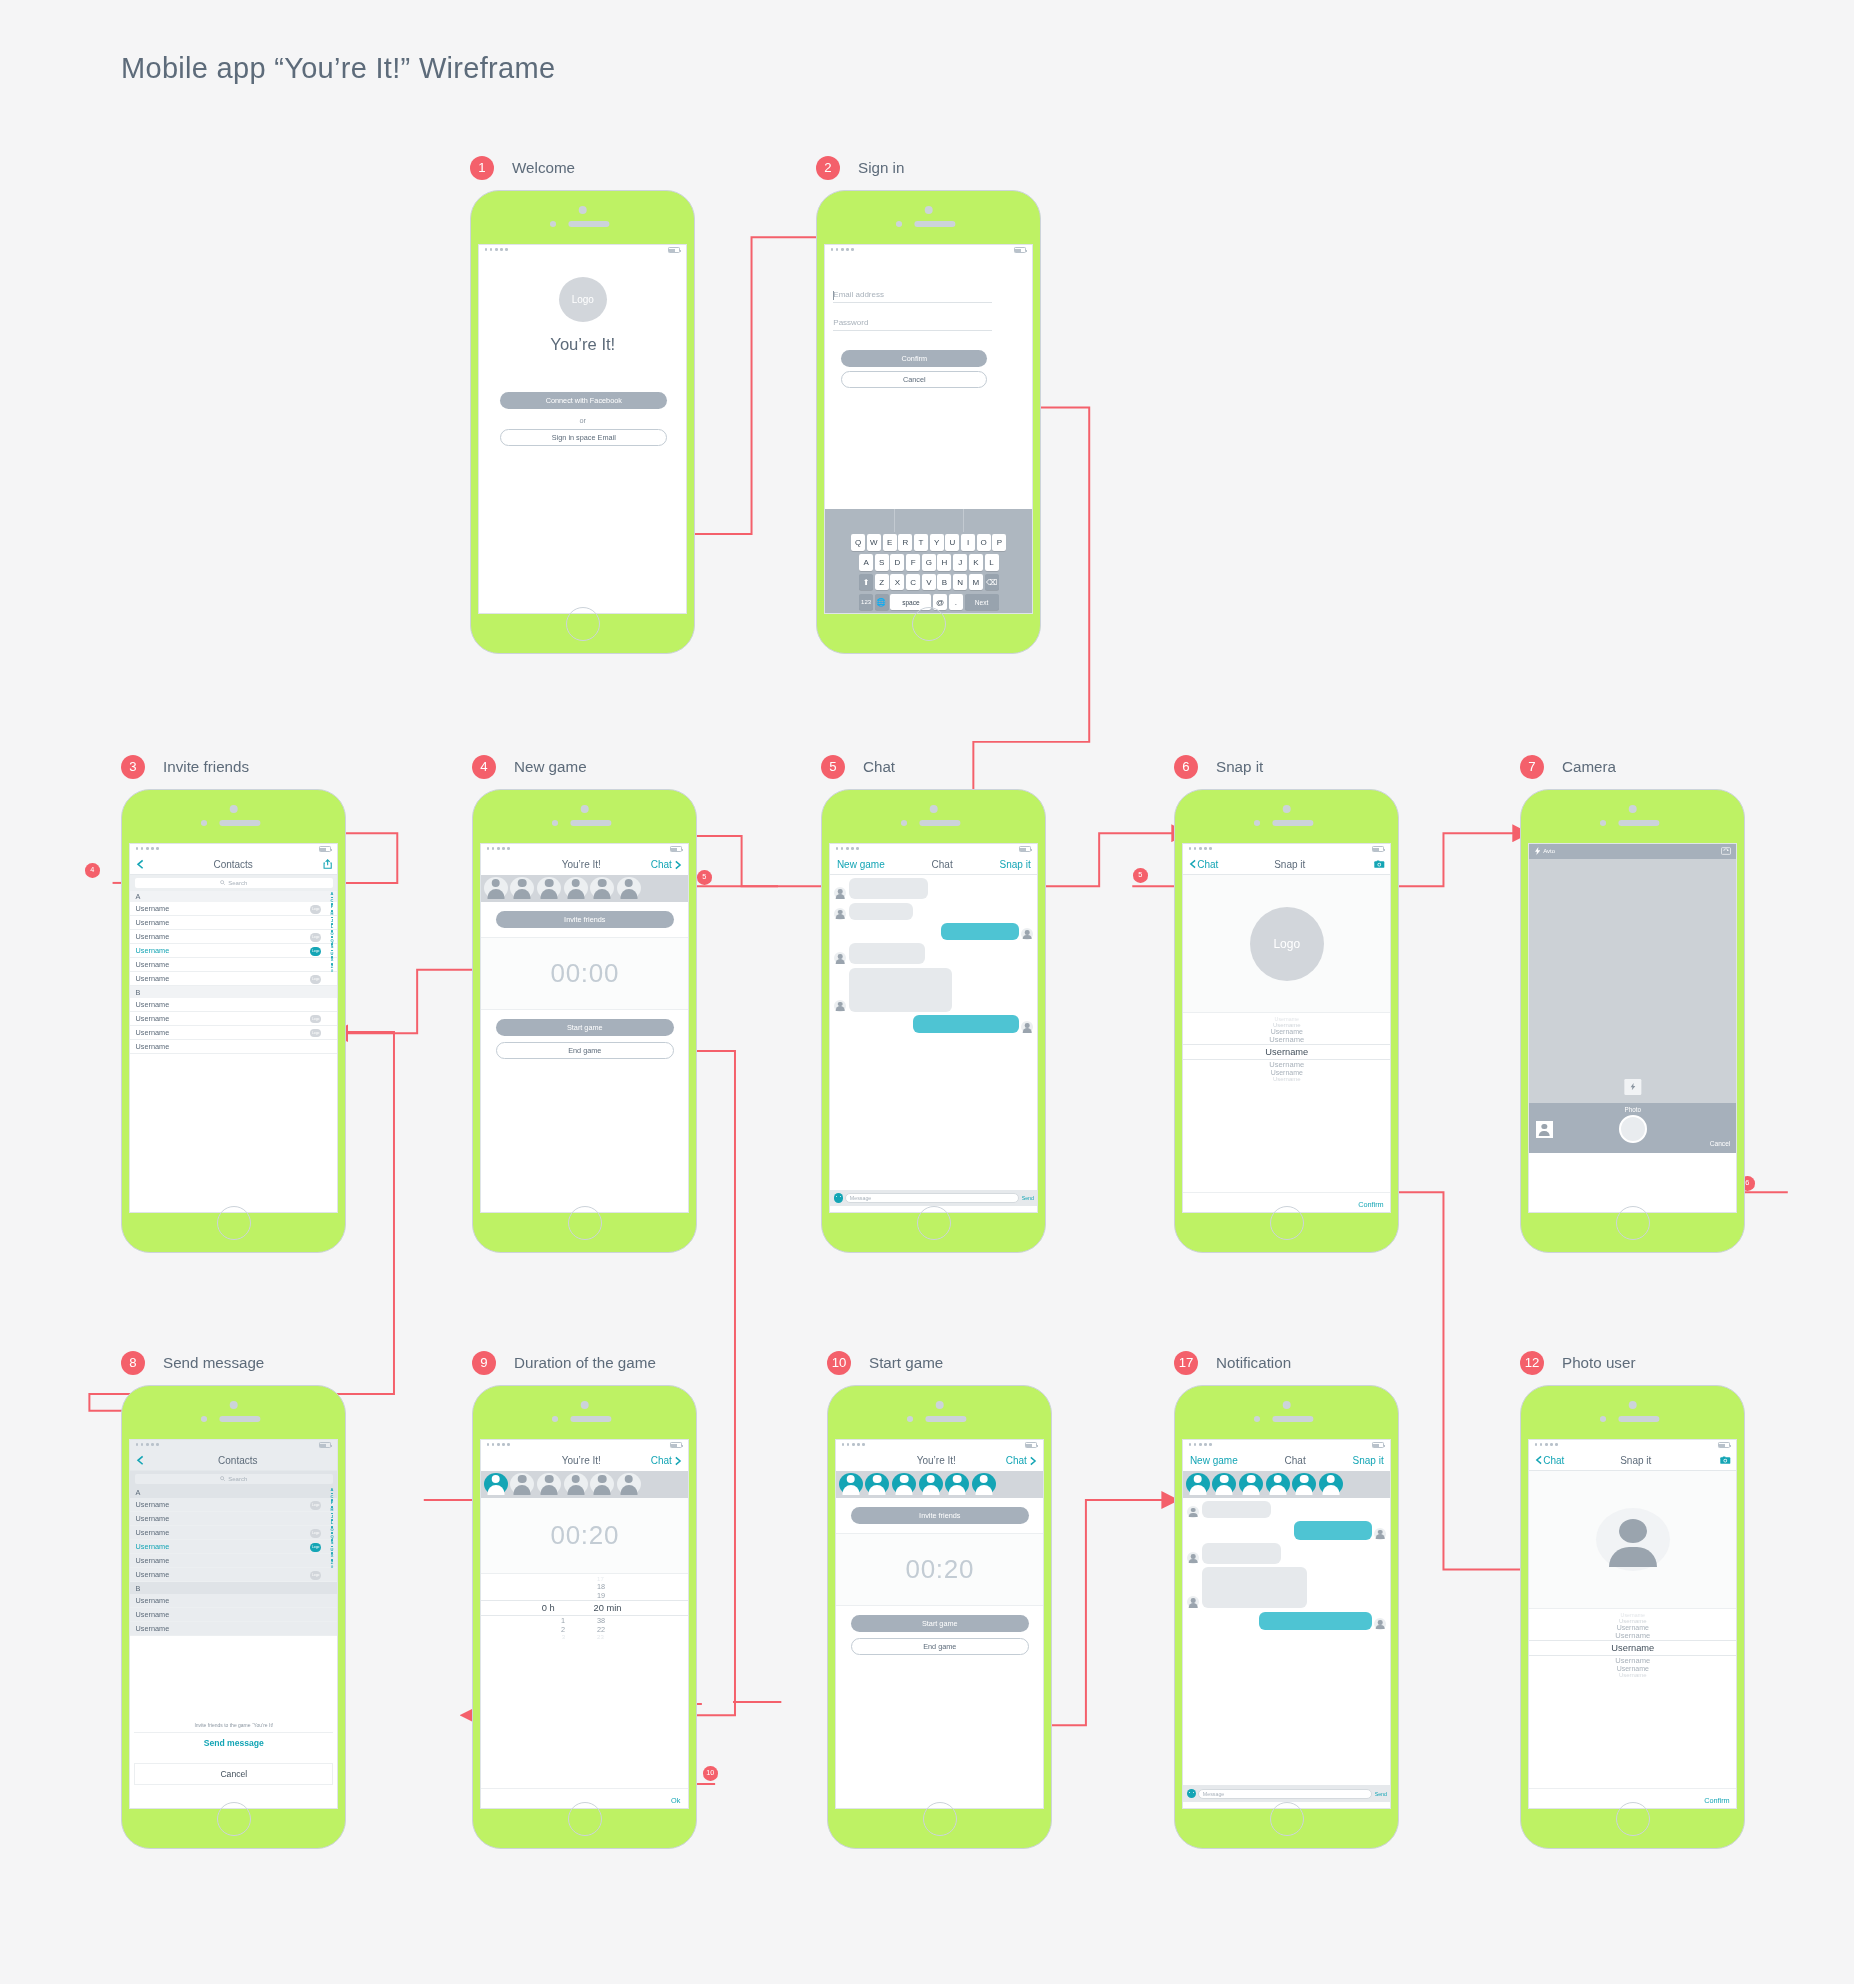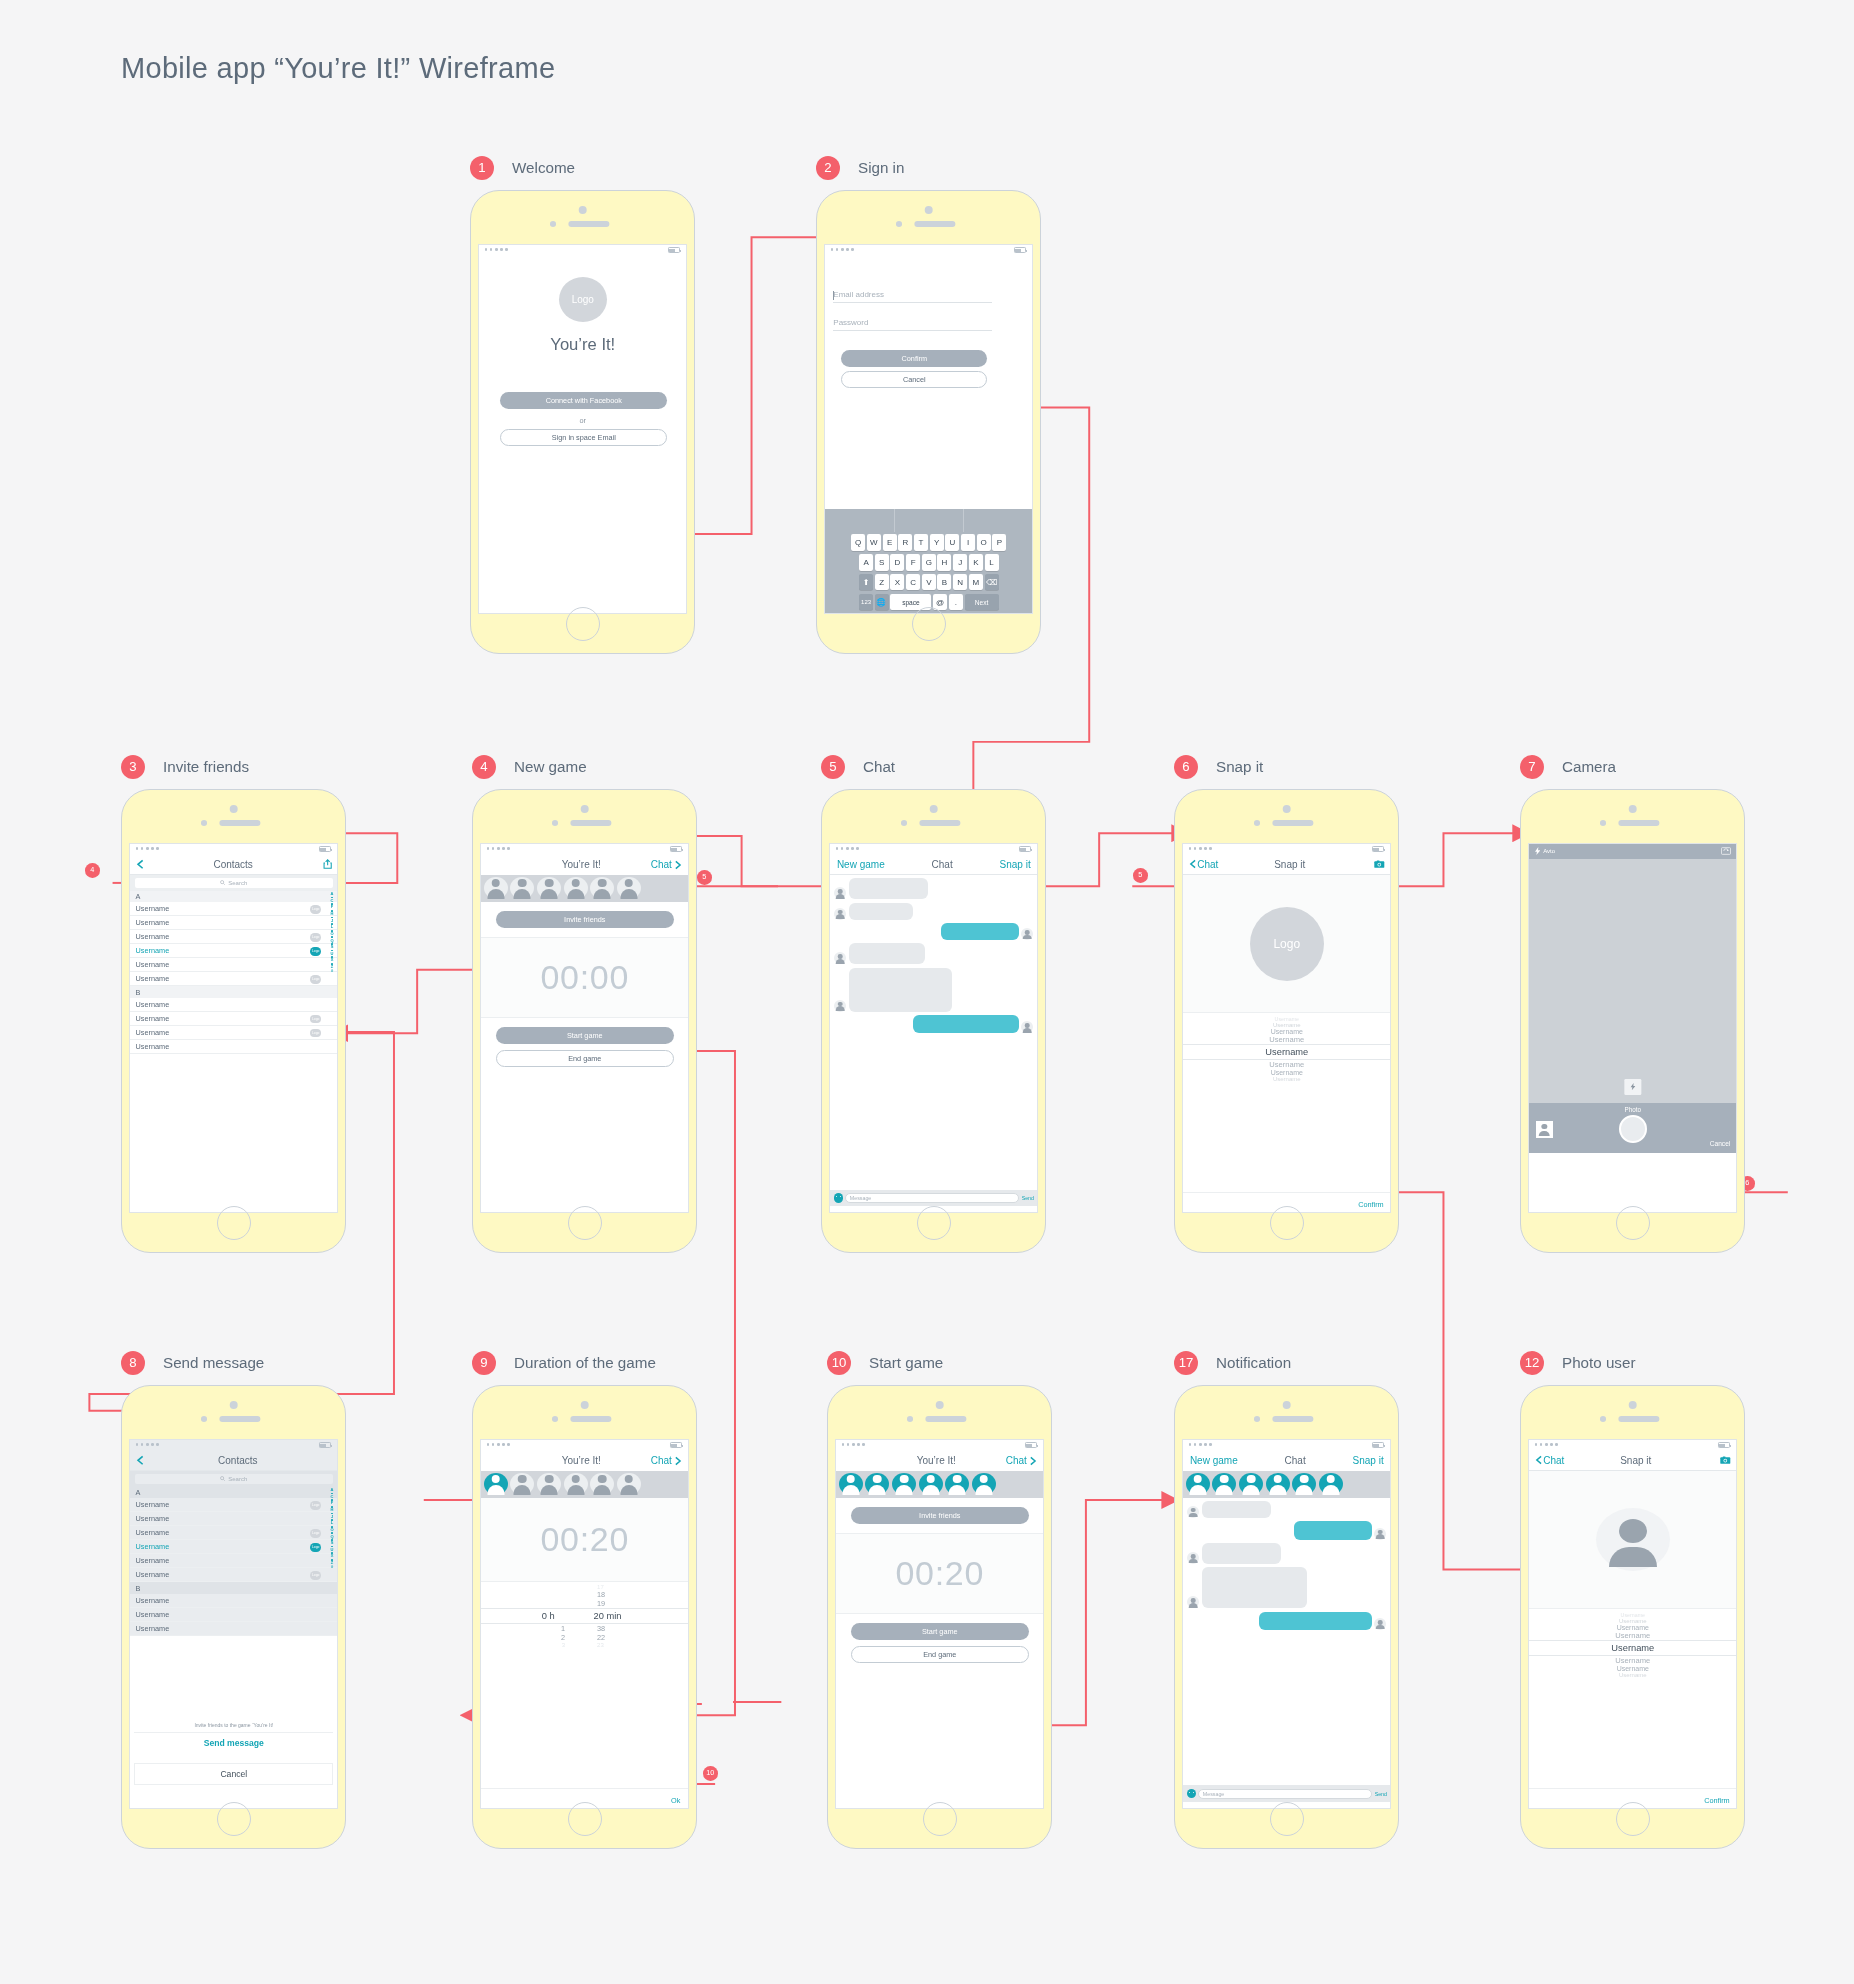--- a/index.html
+++ b/index.html
@@ -25,21 +25,21 @@
   .scr-head { position: relative; height: 34px; }
   .scr-badge {
     position: absolute; left: 0; top: 0; width: 24px; height: 24px; border-radius: 50%;
     background: #f4606b; color: #fff; font-size: 13.2px; line-height: 24px; text-align: center;
   }
   .scr-label { position: absolute; left: 42px; top: 2.6px; font-size: 15.2px; color: #5d6b7a; }
 
   
   .phone {
     position: relative; width: 225px; height: 464px;
-    border: 1.3px solid #ccd3da; border-radius: 29px; background: #fef9c3;
+    border: 1.3px solid #ccd3da; border-radius: 29px; background: #bef264;
   }
   .phone .speaker-dot {
     position: absolute; left: 50%; top: 14.6px; transform: translateX(-50%);
     width: 8.6px; height: 8.6px; border-radius: 50%; background: #ccd3da;
   }
   .phone .speaker-bar {
     position: absolute; left: 50%; top: 30px; transform: translateX(-14.6px);
     width: 41px; height: 6px; border-radius: 3.3px; background: #ccd3da;
   }
   .phone .speaker-cam {
@@ -146,21 +146,21 @@
   .av .body { position:absolute; left:50%; bottom:0.7px; transform:translateX(-50%); width:17px; height:9.3px; border-radius:8.6px 8.6px 0 0; }
   .av.grey .disc { position:absolute; inset:0; border-radius:50%; background:#eceff1; }
   .av.grey .head { background:#9aa4ae; z-index:2; }
   .av.grey .body { background:#9aa4ae; z-index:2; }
   .av.teal .disc { position:absolute; inset:0; border-radius:50%; background:#14a5b5; }
   .av.teal .head { background:#fff; z-index:2; }
   .av.teal .body { background:#fff; z-index:2; }
 
   
   .timer {
-    font-size:34px; color:#c3ccd4; letter-spacing:0.7px; text-align:center;
+    font-size:26px; color:#c3ccd4; letter-spacing:0.7px; text-align:center;
     font-family:"Liberation Sans", sans-serif; font-weight:300;
   }
 
   
   .chat-area { position:relative; background:#fff; }
   .msg-row { display:flex; align-items:flex-end; gap:2.6px; margin:3.3px 4px; }
   .msg-row.right { justify-content:flex-end; }
   .bubble { border-radius:6px; background:#e6e9ec; }
   .bubble.me { background:#4ec4d3; }
   .mini-av { position:relative; width:12px; height:12px; flex:0 0 12px; }

